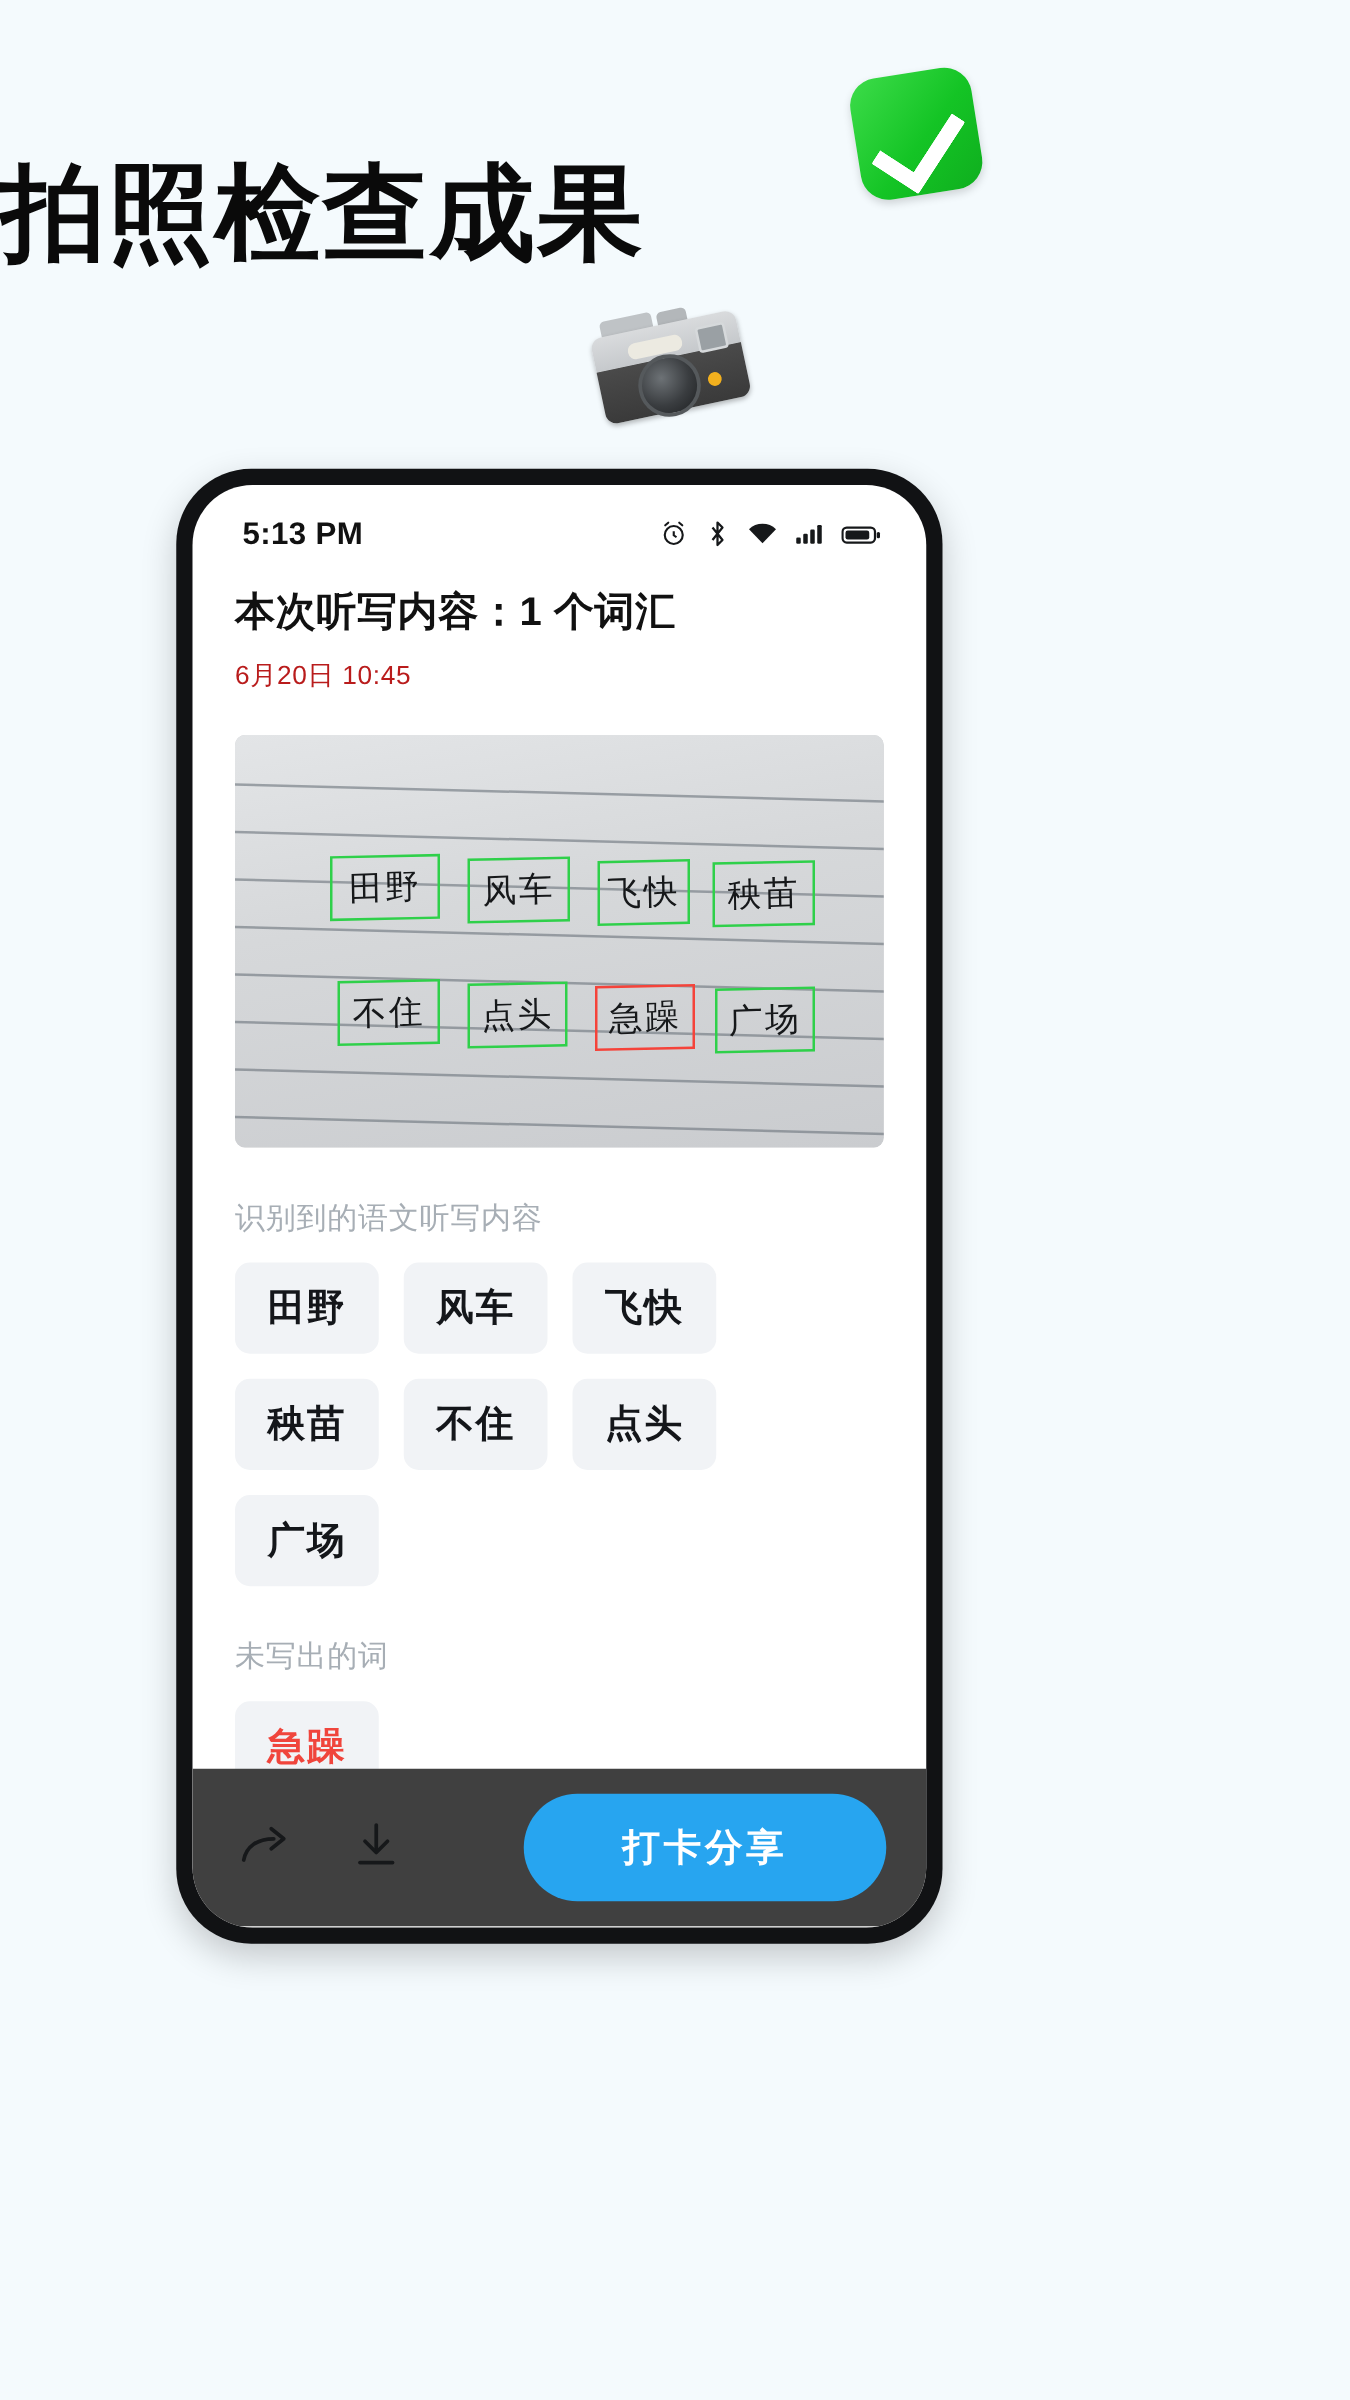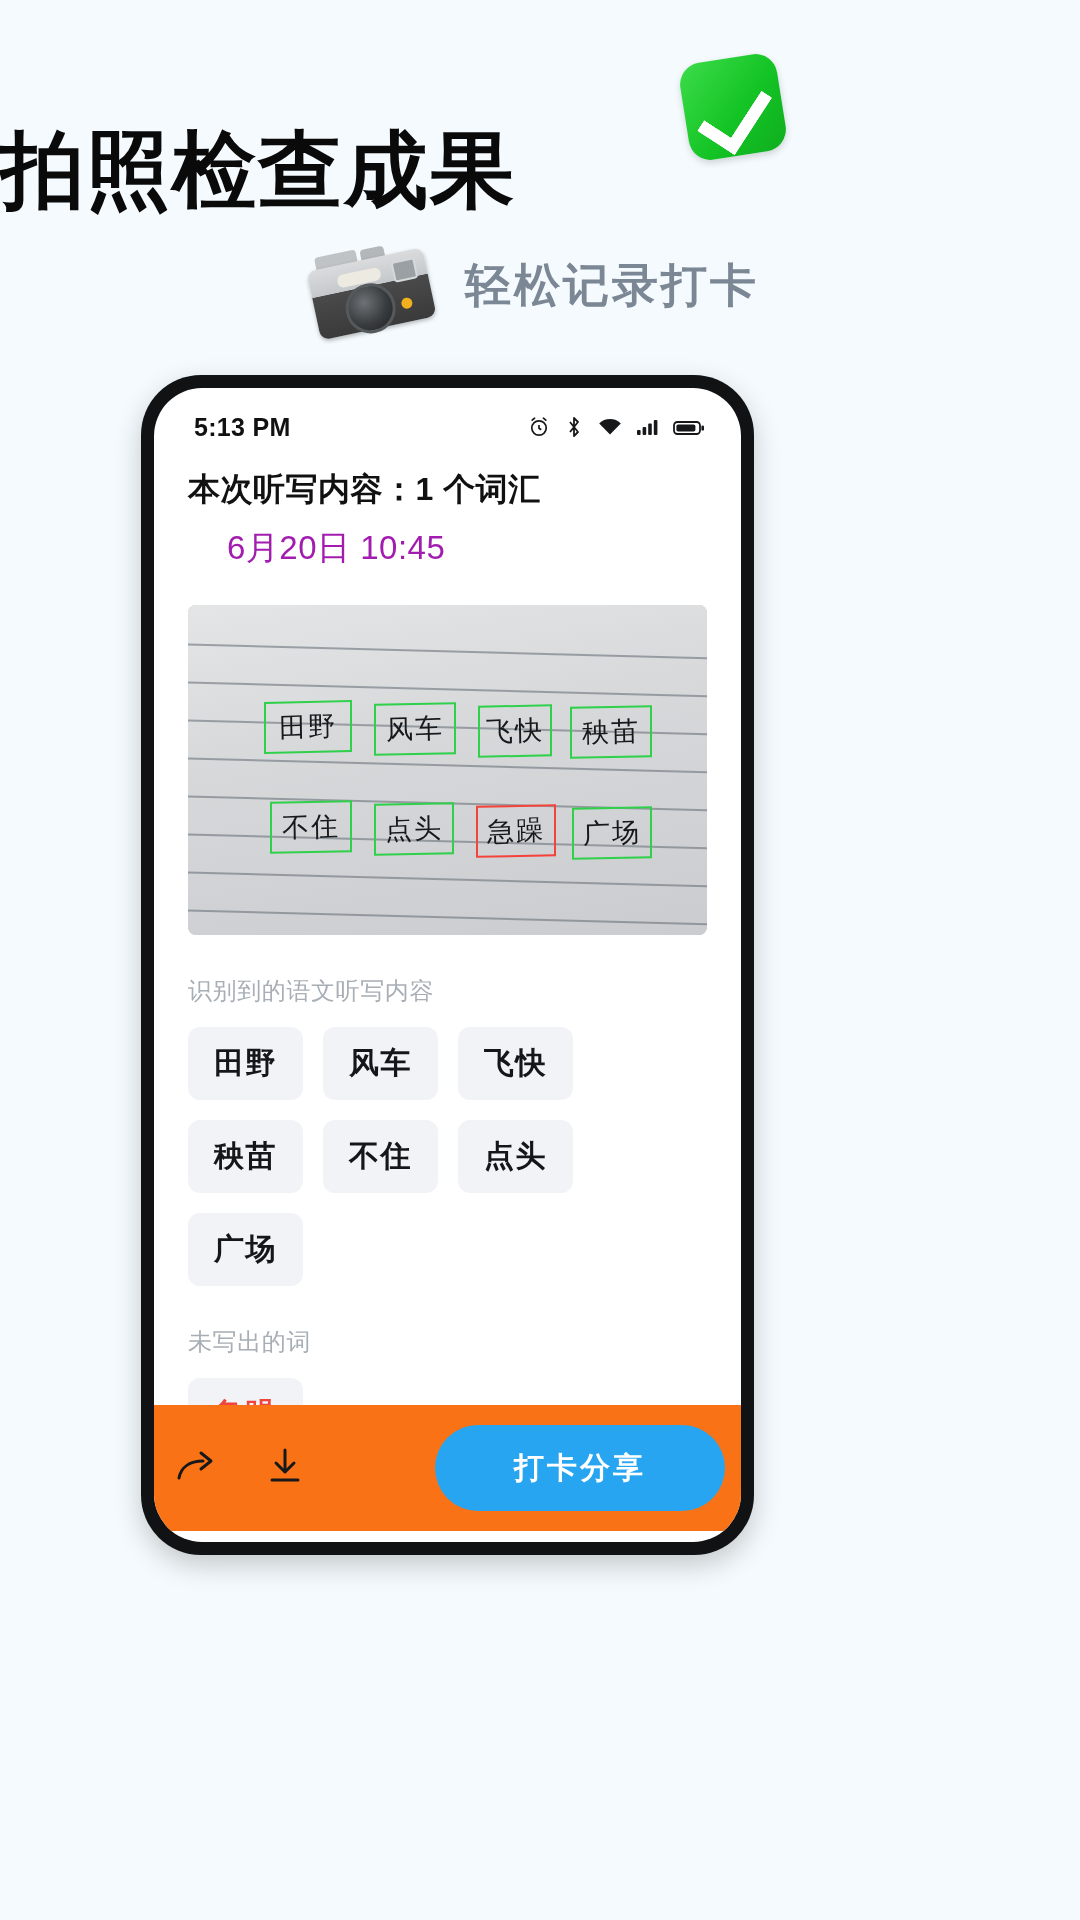--- a/index.html
+++ b/index.html
@@ -165,21 +165,21 @@
     font-size:26px;
     color:#2aa3f2;
     font-weight:500;
     letter-spacing:.5px;
     z-index:2;
   }
 
   
   .summary{ padding:18px 34px 0 34px; }
   .summary-title{ font-size:32px; font-weight:700; color:#111; letter-spacing:.5px; }
-  .summary-date{ font-size:33px; color:#a21caf; margin-top:14px; letter-spacing:.5px;margin-left:39px; }
+  .summary-date{ font-size:21px; color:#b91c1c; margin-top:14px; letter-spacing:.5px; }
 
   
   .photo-wrap{
     margin:34px 34px 0 34px;
     height:330px;
     border-radius:8px;
     overflow:hidden;
     position:relative;
     background:#cfd1d3;
   }
@@ -225,25 +225,25 @@
     color:#14161a;
     letter-spacing:1.5px;
     min-width:108px;
     text-align:center;
   }
   .chip.miss{ color:#f0453c; }
 
   
   .bottombar{
     position:absolute;
-    left:0; right:0; bottom:11px;
+    left:0; right:0; bottom:1px;
     height:126px;
-    background:#f97316;
+    background:#404040;
     display:flex; align-items:center;
-    padding:0 16px;
+    padding:0 32px;
     gap:34px;
   }
   .bb-icon{ width:54px; height:54px; display:flex; align-items:center; justify-content:center; }
   .cta{
     margin-left:auto;
     background:#27a5f0;
     color:#fff;
     font-size:30px;
     font-weight:700;
     letter-spacing:3px;
@@ -266,21 +266,20 @@
   <div class="promo-sub-row">
     <div class="cam">
       <div class="cam-top"></div>
       <div class="cam-top2"></div>
       <div class="cam-body"></div>
       <div class="cam-vf"></div>
       <div class="cam-flash"></div>
       <div class="cam-lens"></div>
       <div class="cam-dot"></div>
     </div>
-    <div class="promo-sub">轻松记录打卡</div>
   </div>
 </div>
 
 <div class="phone">
  <div class="screen">
 
   <div class="statusbar">
     <div class="status-time">5:13 PM</div>
     <div class="status-icons">
       <span>

